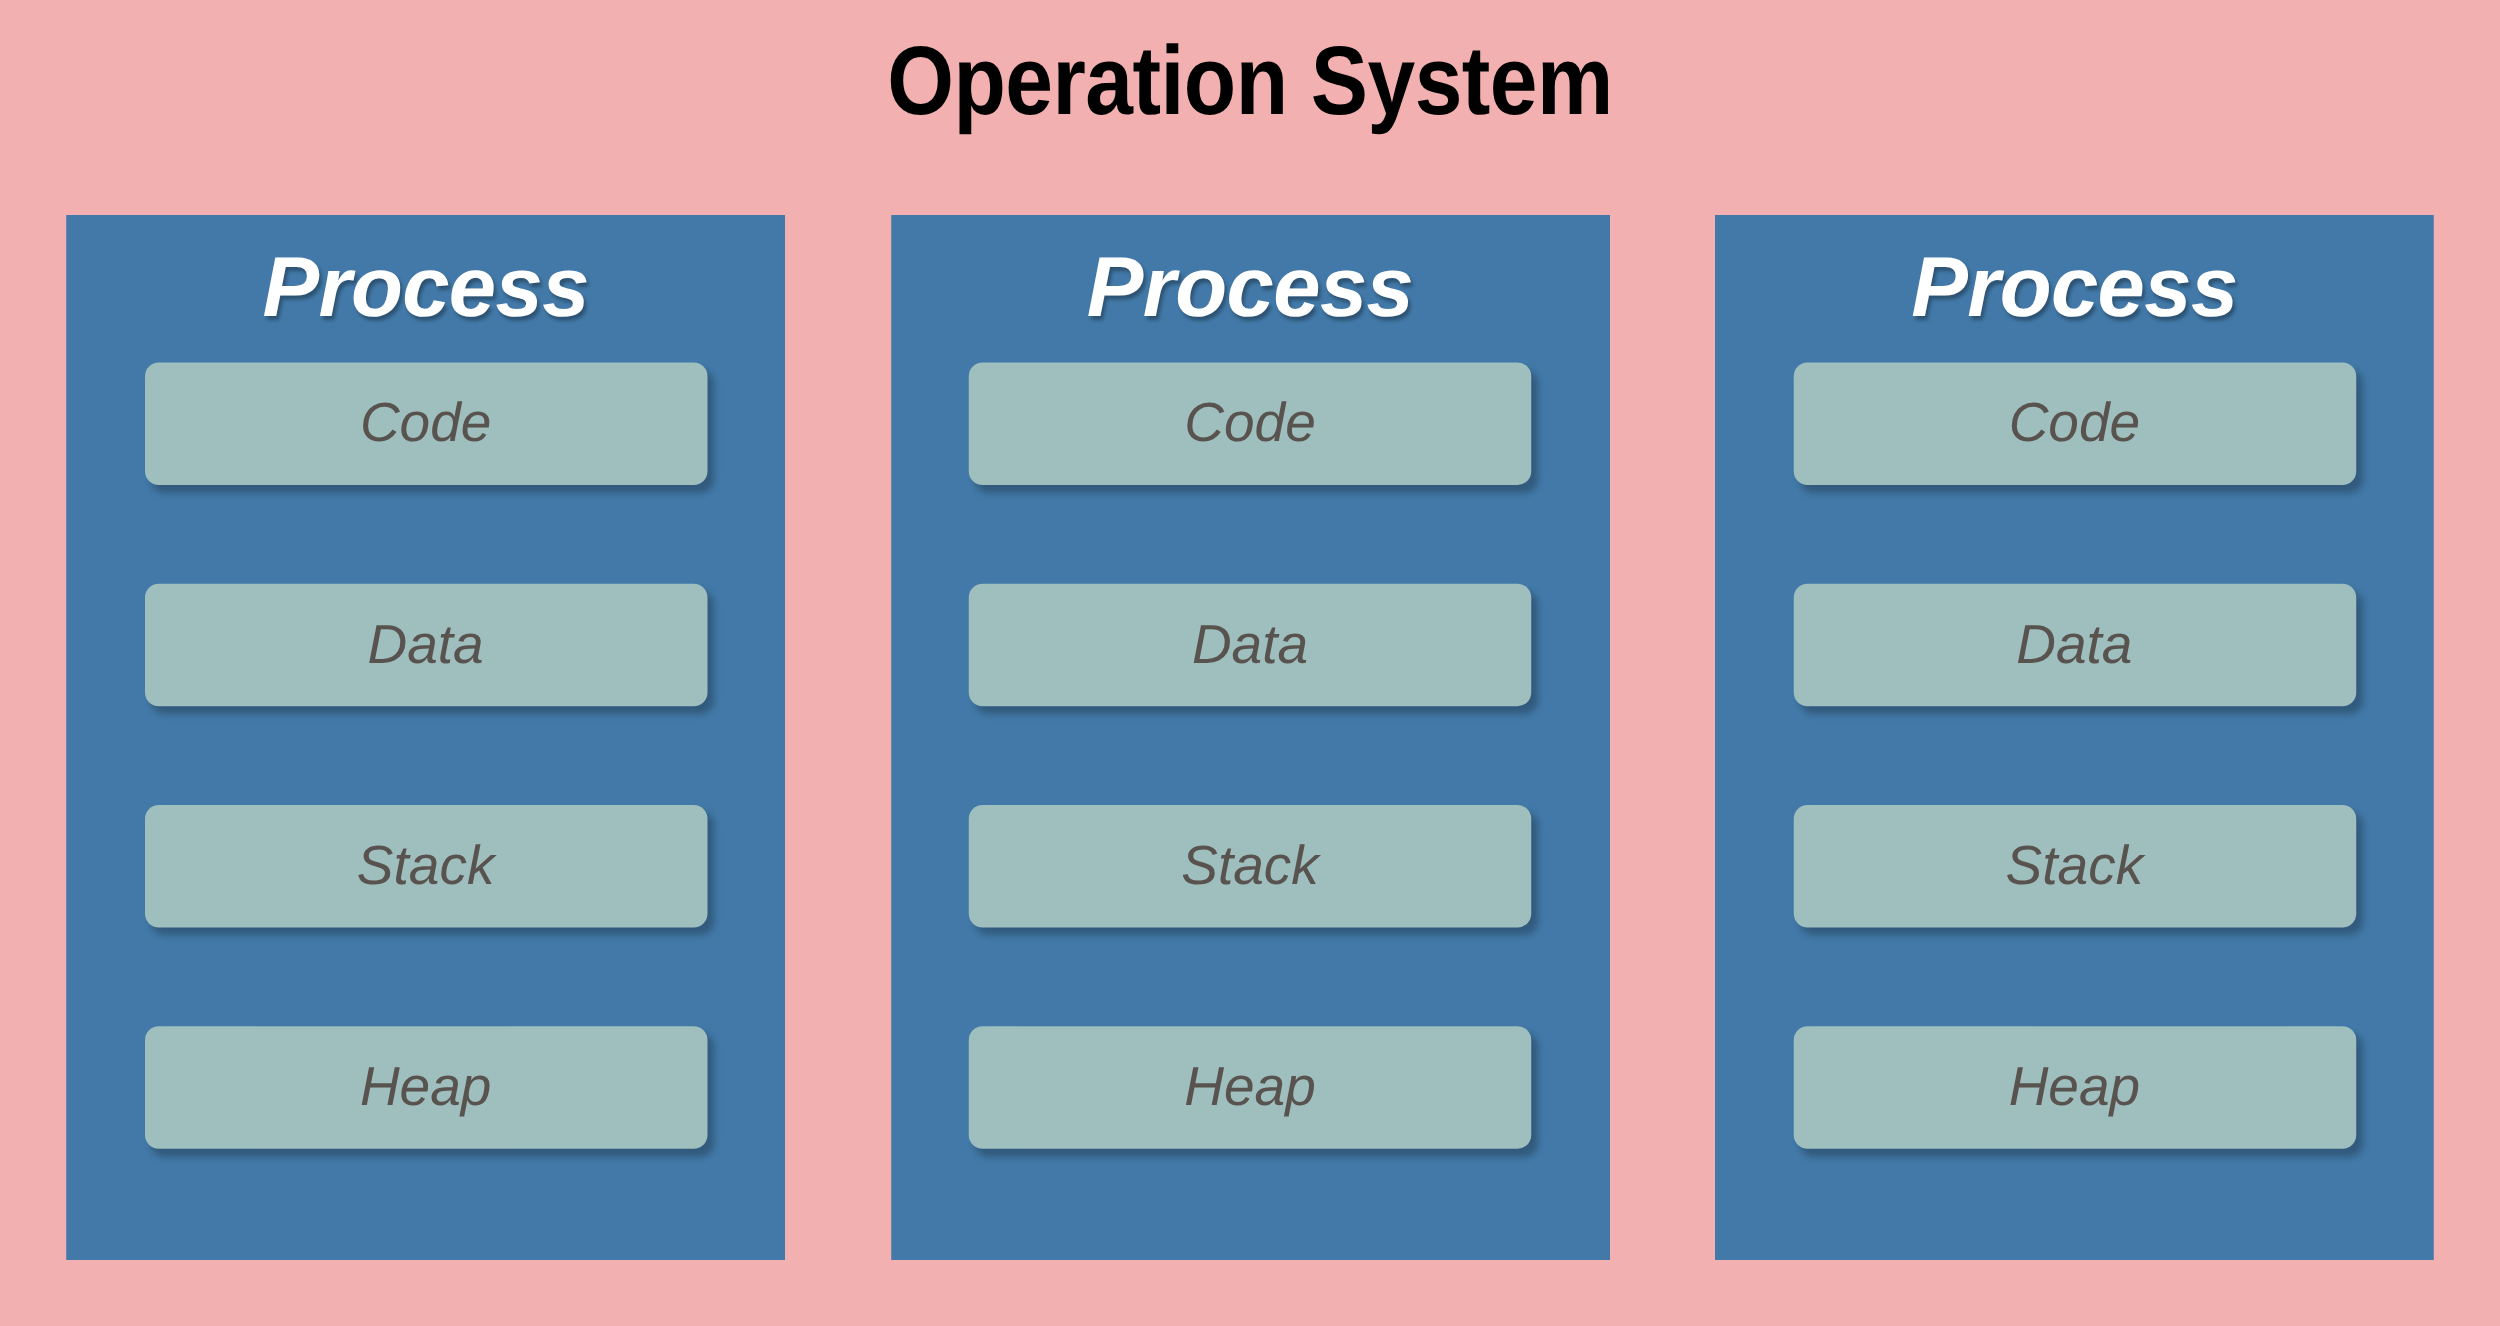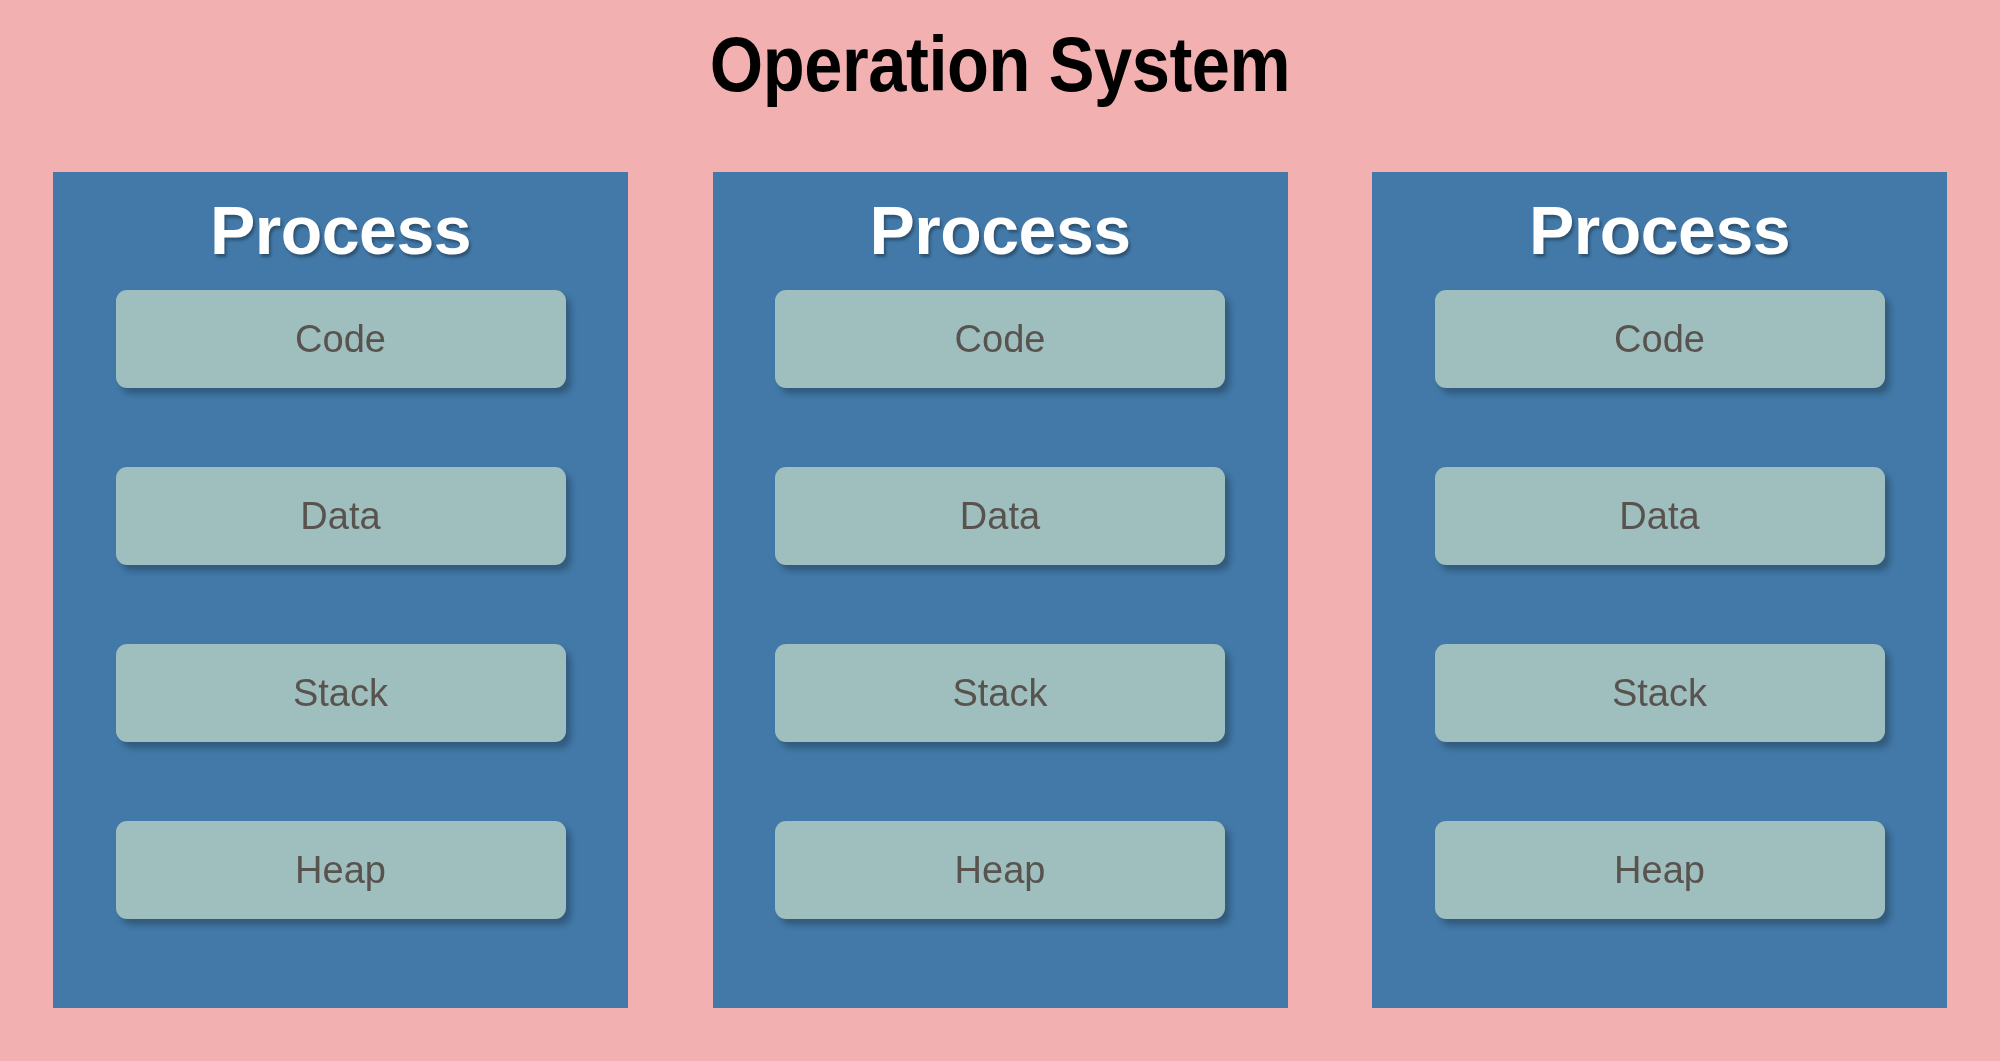--- a/index.html
+++ b/index.html
@@ -45,20 +45,21 @@
   
   .process-row {
     position: absolute;
     top: 172px;
     left: 53px;
     width: 1894px;
     height: 836px;
     display: flex;
     justify-content: space-between;
     align-items: stretch;
+    font-style: italic;
   }
 
   .process-panel {
     width: 575px;
     background: #4279a8;
     display: flex;
     flex-direction: column;
     align-items: center;
     box-sizing: border-box;
     padding: 0;
@@ -98,21 +99,21 @@
     justify-content: center;
     box-sizing: border-box;
   }
 
   .segment:last-child {
     margin-bottom: 0;
     text-align: center;
   }
 
   .segment-label {
-    font-size: 38px;
+    font-size: 44px;
     font-weight: normal;
     color: #58534f;
     line-height: 1;
     letter-spacing: 0px;
     user-select: none;
     font-family: "Liberation Sans", "DejaVu Sans", sans-serif;
   }
 </style>
 </head>
 <body>

